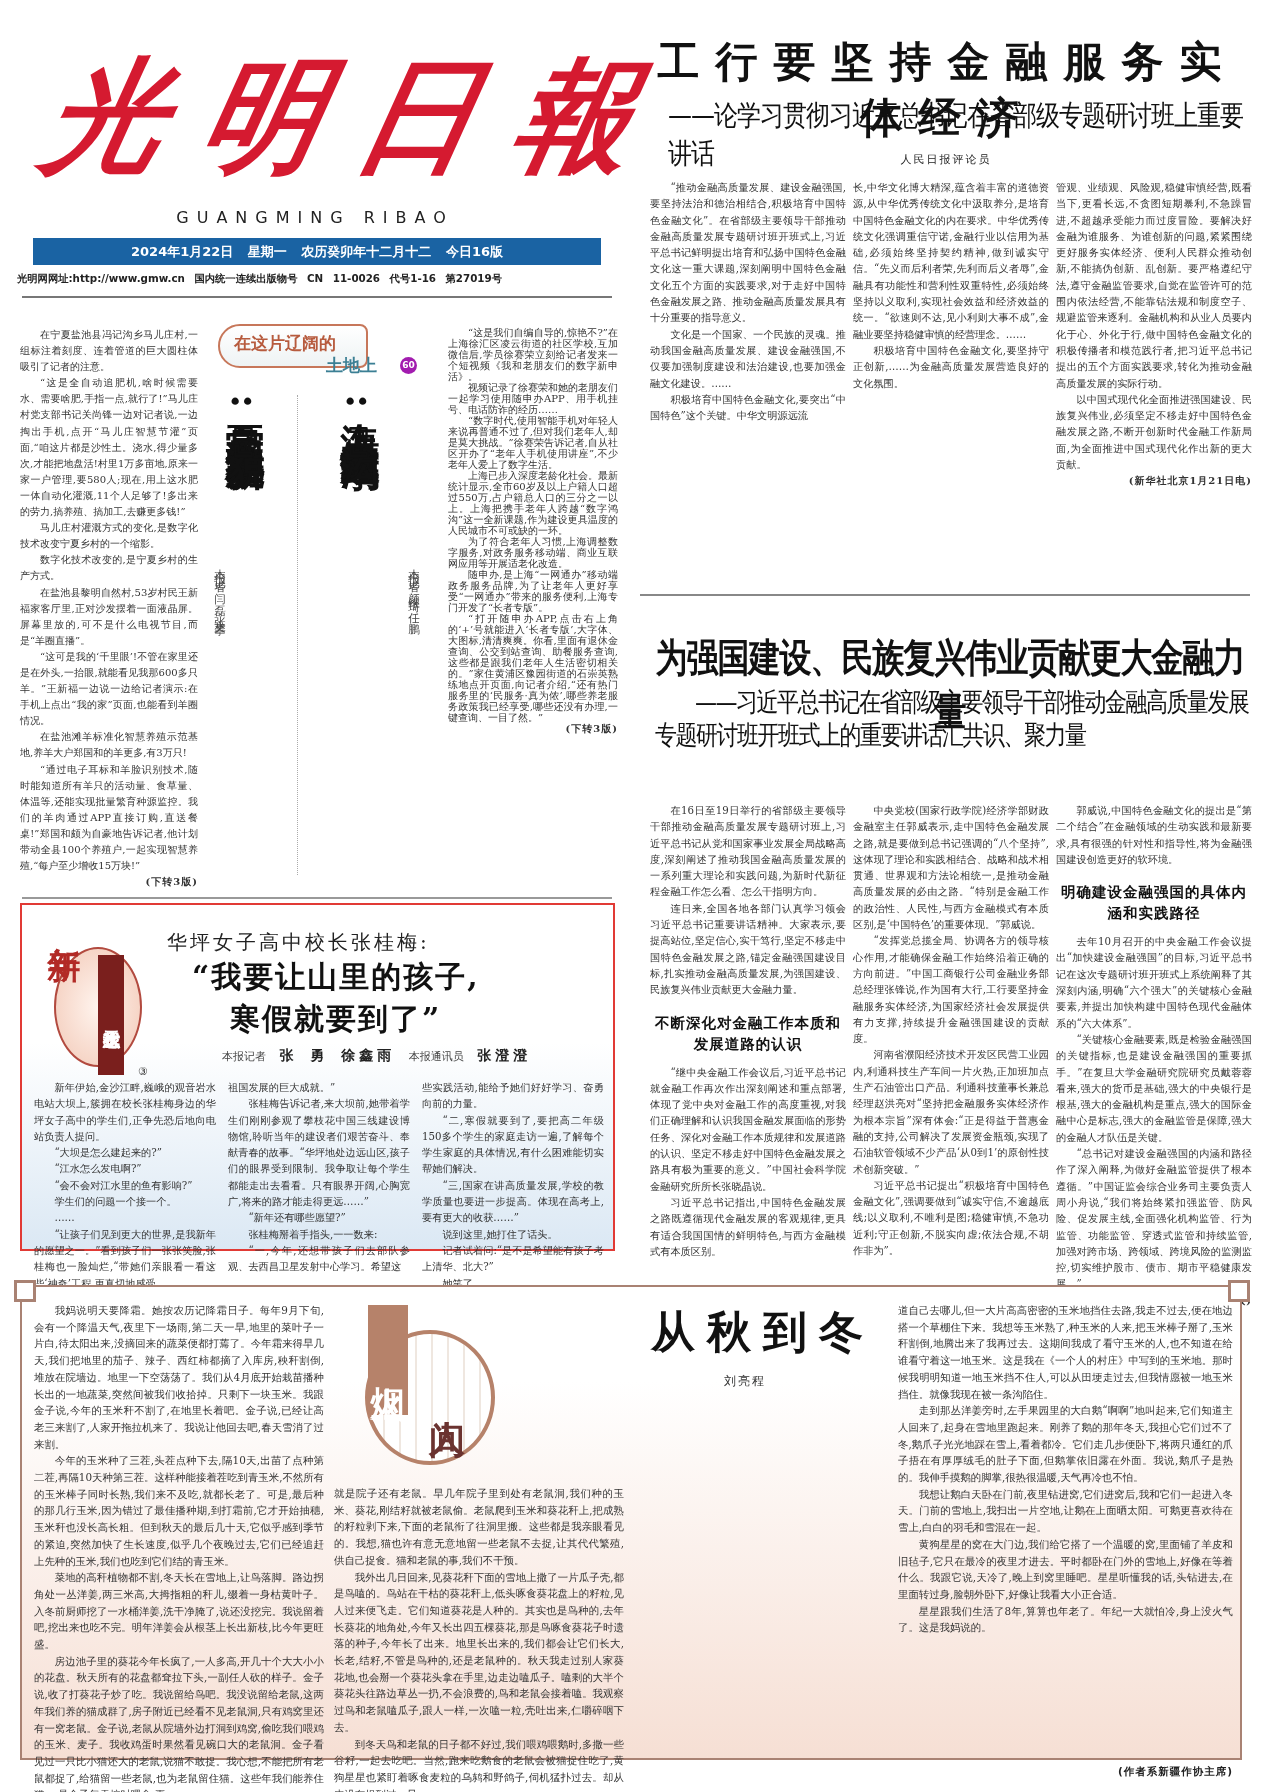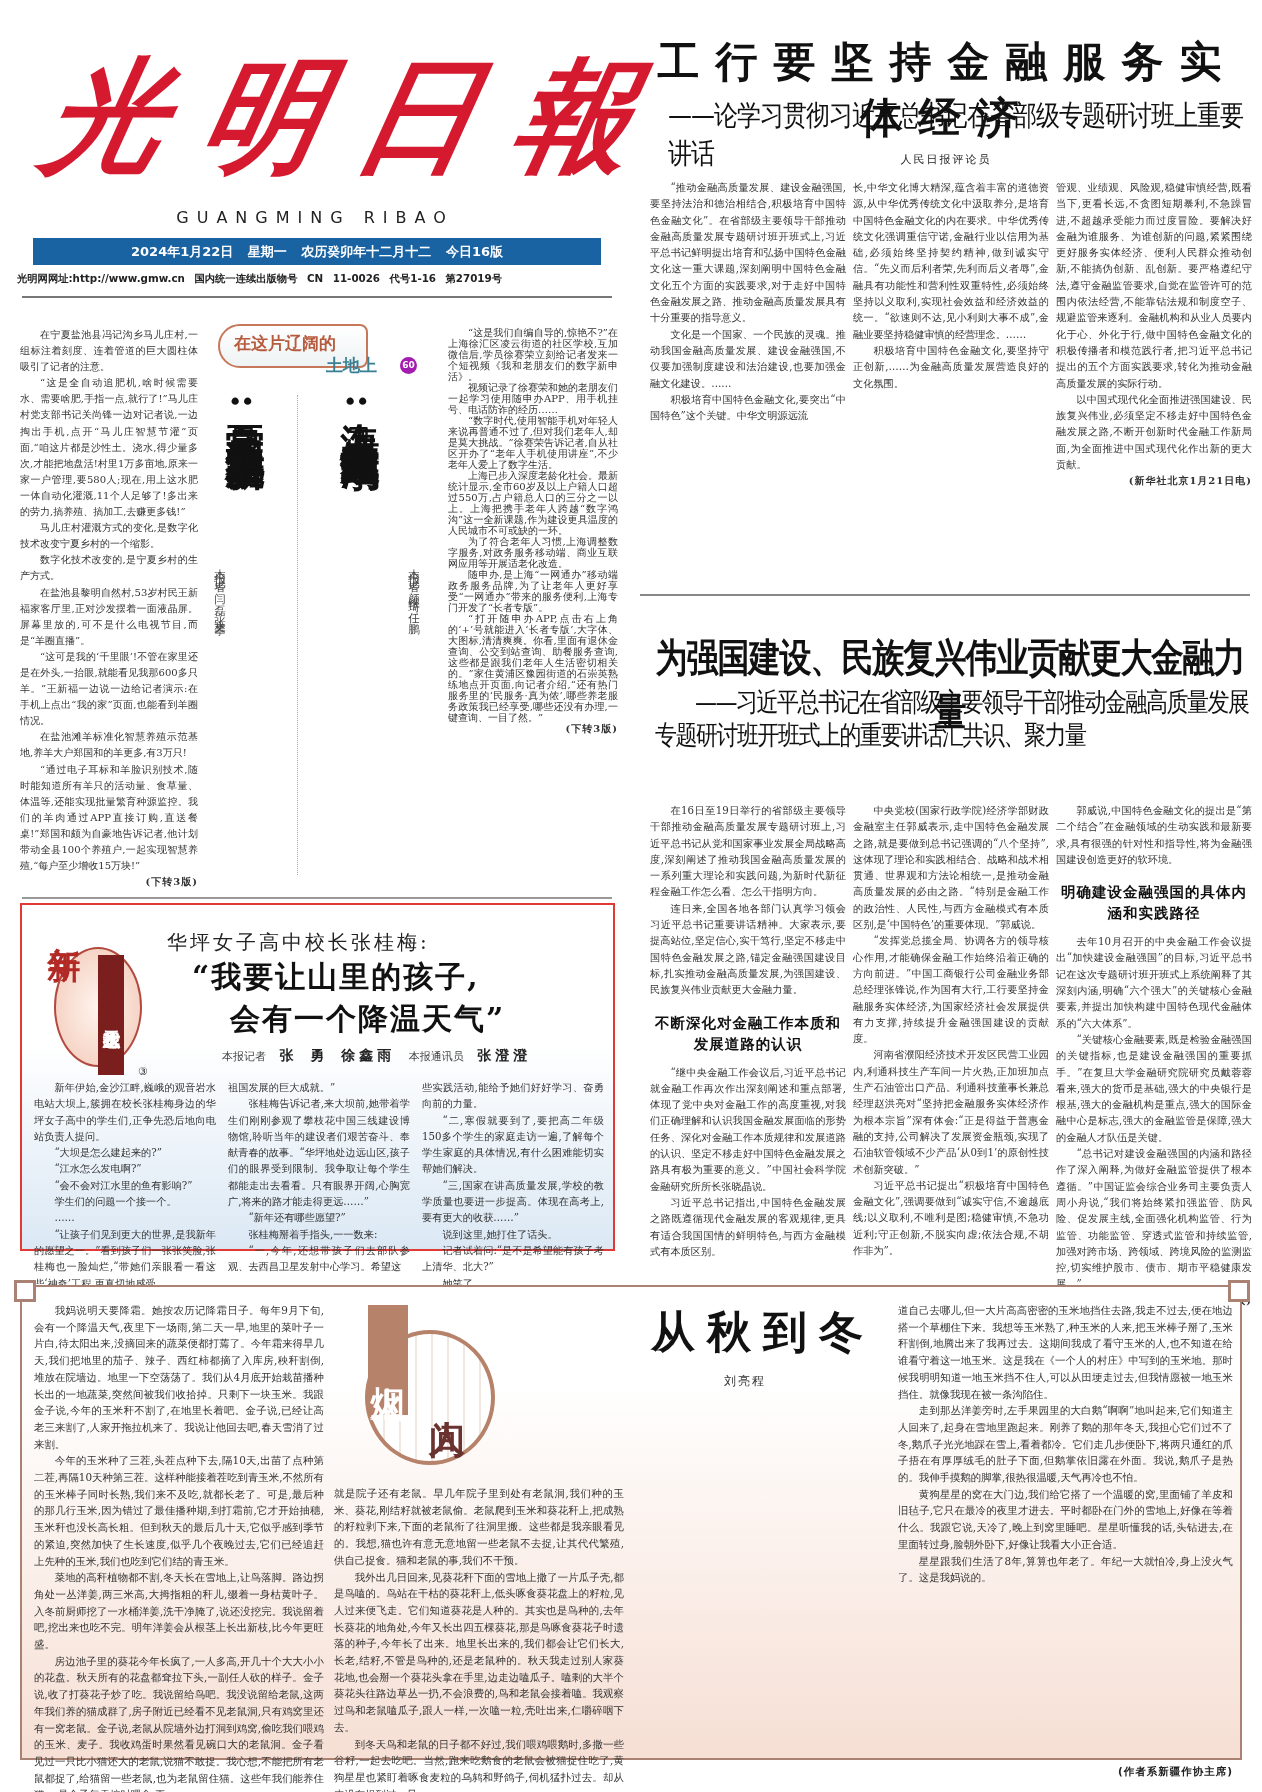--- a/index.html
+++ b/index.html
@@ -172,21 +172,21 @@
 
 <div id="redbox" class="abs">
   <div id="xn-emblem">
     <div id="xn-circle"></div>
     <div id="xn-big">新年</div>
     <div id="xn-small">我想这么干</div>
     <div id="xn-num">③</div>
   </div>
   <div id="rb-kicker">华坪女子高中校长张桂梅:</div>
   <div id="rb-title1">“我要让山里的孩子,</div>
-  <div id="rb-title2">会有一个降温天气”</div>
+  <div id="rb-title2">寒假就要到了”</div>
   <div id="rb-byline">
     <span>本报记者</span>
     <b>张 勇 徐鑫雨</b>
     <span>本报通讯员</span>
     <b>张澄澄</b>
   </div>
   <div id="rb-c1" class="rb-col body-text">
     <p>新年伊始,金沙江畔,巍峨的观音岩水电站大坝上,簇拥在校长张桂梅身边的华坪女子高中的学生们,正争先恐后地向电站负责人提问。</p>
     <p>“大坝是怎么建起来的?”</p>
     <p>“江水怎么发电啊?”</p>
@@ -229,16 +229,17 @@
 <div id="lit-c2" class="abs body-text">
   <p class="noind">就是院子还有老鼠。早几年院子里到处有老鼠洞,我们种的玉米、葵花,刚结籽就被老鼠偷。老鼠爬到玉米和葵花秆上,把成熟的籽粒剥下来,下面的老鼠衔了往洞里搬。这些都是我亲眼看见的。我想,猫也许有意无意地留一些老鼠不去捉,让其代代繁殖,供自己捉食。猫和老鼠的事,我们不干预。</p>
   <p>我外出几日回来,见葵花秆下面的雪地上撒了一片瓜子壳,都是鸟嗑的。鸟站在干枯的葵花秆上,低头啄食葵花盘上的籽粒,见人过来便飞走。它们知道葵花是人种的。其实也是鸟种的,去年长葵花的地角处,今年又长出四五棵葵花,那是鸟啄食葵花子时遗落的种子,今年长了出来。地里长出来的,我们都会让它们长大,长老,结籽,不管是鸟种的,还是老鼠种的。秋天我走过别人家葵花地,也会掰一个葵花头拿在手里,边走边嗑瓜子。嗑剩的大半个葵花头往路边草丛一扔,不会浪费的,鸟和老鼠会接着嗑。我观察过鸟和老鼠嗑瓜子,跟人一样,一次嗑一粒,壳吐出来,仁嚼碎咽下去。</p>
   <p>到冬天鸟和老鼠的日子都不好过,我们喂鸡喂鹅时,多撒一些谷籽,一起去吃吧。当然,跑来吃鹅食的老鼠会被猫捉住吃了,黄狗星星也紧盯着啄食麦粒的乌鸫和野鸽子,伺机猛扑过去。却从来没有捉到过一只。</p>
 </div>
 <div id="lit-title" class="abs">从秋到冬</div>
 <div id="lit-author" class="abs">刘亮程</div>
 <div id="lit-c3" class="abs body-text">
   <p class="noind">道自己去哪儿,但一大片高高密密的玉米地挡住去路,我走不过去,便在地边搭一个草棚住下来。我想等玉米熟了,种玉米的人来,把玉米棒子掰了,玉米秆割倒,地腾出来了我再过去。这期间我成了看守玉米的人,也不知道在给谁看守着这一地玉米。这是我在《一个人的村庄》中写到的玉米地。那时候我明明知道一地玉米挡不住人,可以从田埂走过去,但我情愿被一地玉米挡住。就像我现在被一条沟陷住。</p>
   <p>走到那丛洋姜旁时,左手果园里的大白鹅“啊啊”地叫起来,它们知道主人回来了,起身在雪地里跑起来。刚养了鹅的那年冬天,我担心它们过不了冬,鹅爪子光光地踩在雪上,看着都冷。它们走几步便卧下,将两只通红的爪子捂在有厚厚绒毛的肚子下面,但鹅掌依旧露在外面。我说,鹅爪子是热的。我伸手摸鹅的脚掌,很热很温暖,天气再冷也不怕。</p>
+  <p>我想让鹅白天卧在门前,夜里钻进窝,它们进窝后,我和它们一起进入冬天。门前的雪地上,我扫出一片空地,让鹅在上面晒太阳。可鹅更喜欢待在雪上,白白的羽毛和雪混在一起。</p>
   <p>黄狗星星的窝在大门边,我们给它搭了一个温暖的窝,里面铺了羊皮和旧毡子,它只在最冷的夜里才进去。平时都卧在门外的雪地上,好像在等着什么。我跟它说,天冷了,晚上到窝里睡吧。星星听懂我的话,头钻进去,在里面转过身,脸朝外卧下,好像让我看大小正合适。</p>
   <p>星星跟我们生活了8年,算算也年老了。年纪一大就怕冷,身上没火气了。这是我妈说的。</p>
 </div>
 <div id="lit-note" class="abs">(作者系新疆作协主席)</div>
 
 </body></html>

